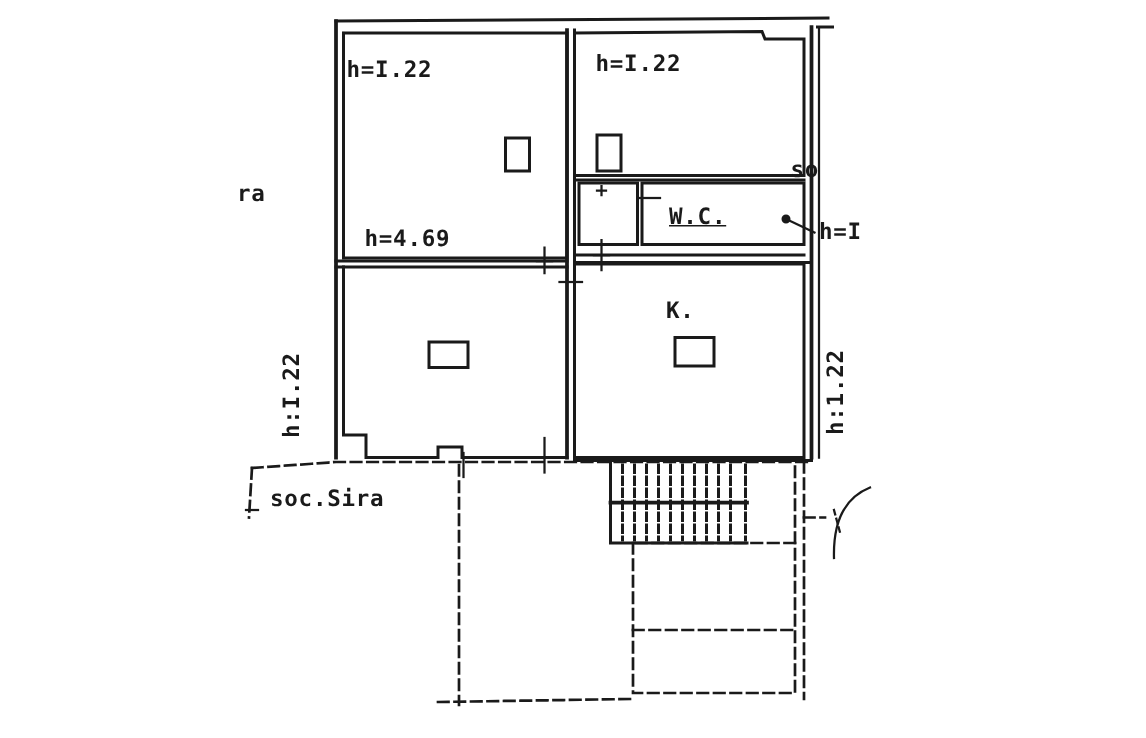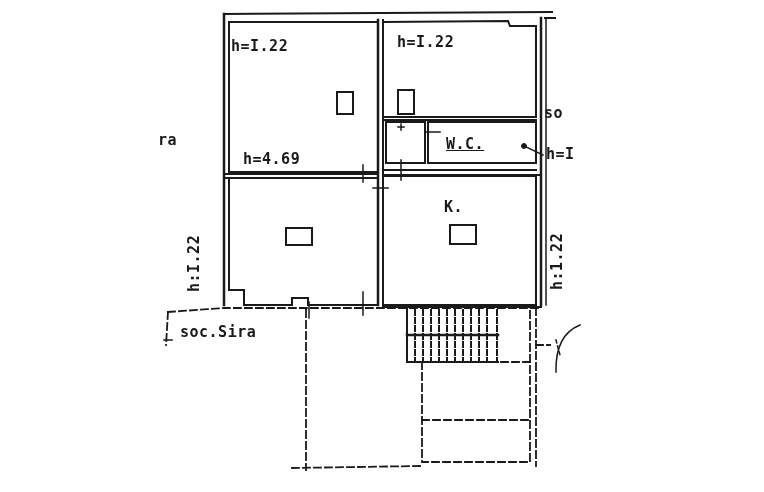--- a/index.html
+++ b/index.html
@@ -86,15 +86,15 @@
 </svg>
 
 <div class="lbl" style="left:231px;top:37px;">h=I.22</div>
 <div class="lbl" style="left:397px;top:33px;">h=I.22</div>
 <div class="lbl" style="left:243px;top:150px;">h=4.69</div>
 <div class="lbl" style="left:446px;top:135px;text-decoration:underline;">W.C.</div>
 <div class="lbl" style="left:546px;top:145px;">h=I</div>
 <div class="lbl" style="left:444px;top:198px;">K.</div>
 <div class="lbl vert" style="left:185px;top:292px;">h:I.22</div>
 <div class="lbl vert" style="left:548px;top:290px;">h:1.22</div>
-<div class="lbl" style="left:158px;top:131px;">ra</div>
-<div class="lbl" style="left:544px;top:104px;text-align:right;">so</div>
+<div class="lbl" style="left:158px;top:120px;">ra</div>
+<div class="lbl" style="left:527px;top:104px;text-align:right;">so</div>
 <div class="lbl" style="left:180px;top:323px;">soc.Sira</div>
 
 </body></html>

